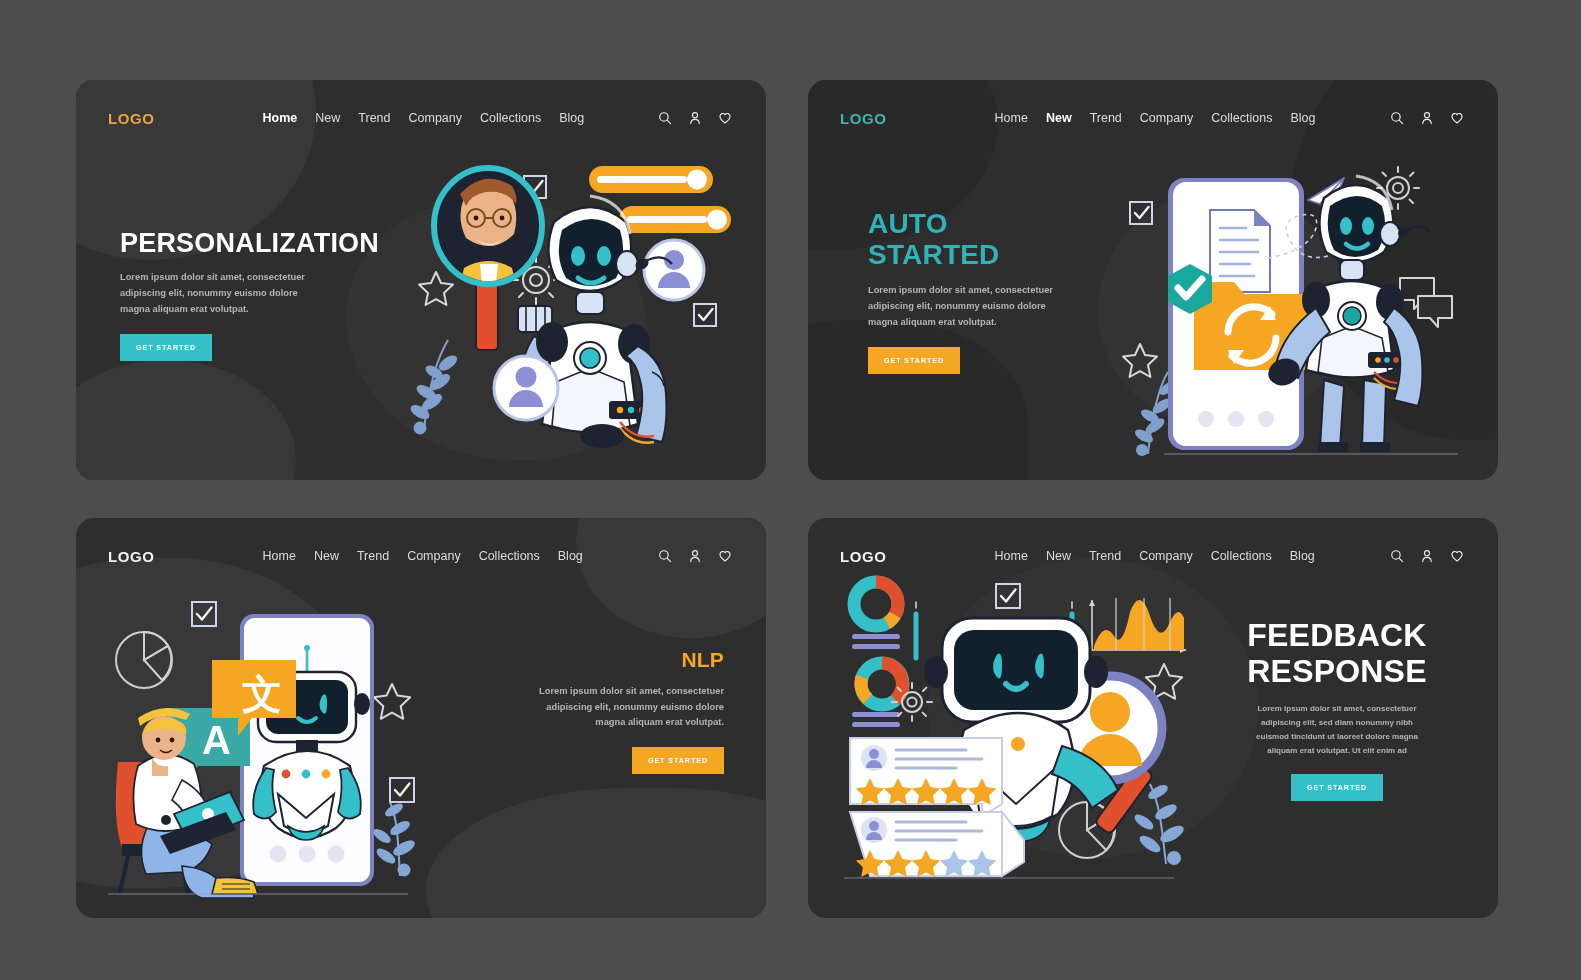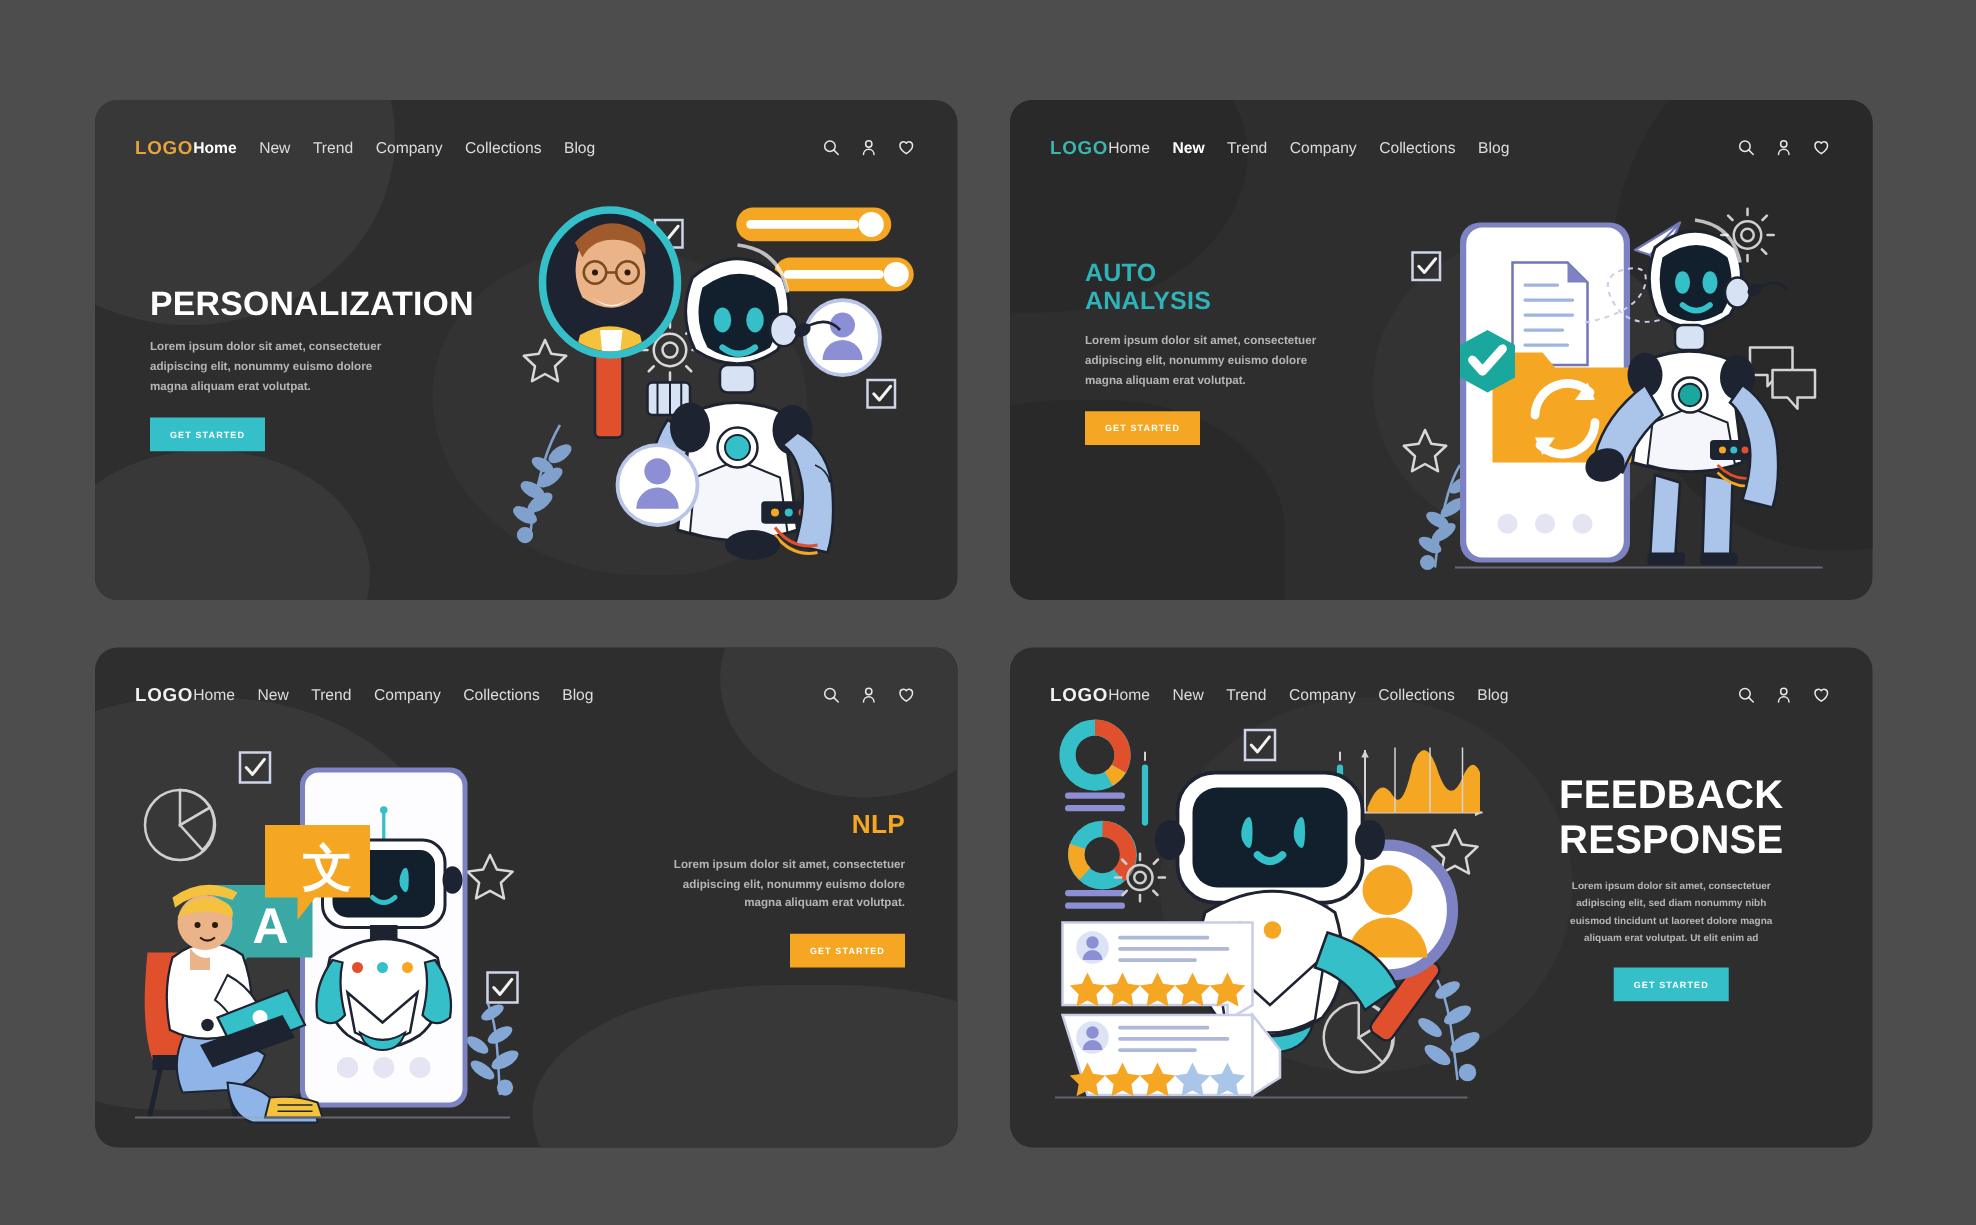--- a/index.html
+++ b/index.html
@@ -34,21 +34,21 @@
   .hdr {
     position: absolute; top: 0; left: 0; right: 0; height: 76px;
     display: flex; align-items: center;
     padding: 0 34px 0 32px;
     z-index: 20;
   }
   .logo { font-size: 15px; font-weight: 700; letter-spacing: .6px; }
   .logo.gold { color: #e8a33d; }
   .logo.teal { color: #3ab5b0; }
   .logo.white { color: #f2f2f2; }
-  .nav { display: flex; gap: 18px; }
+  .nav { display: flex; gap: 18px; margin-left: 108px; }
   .nav a {
     color: #dcdcdc; font-size: 12.5px; text-decoration: none;
     font-weight: 400; white-space: nowrap;
   }
   .nav a.active { color: #ffffff; font-weight: 700; }
   .hdr-icons { margin-left: auto; display: flex; gap: 16px; align-items: center; }
   .hdr-icons svg { display: block; }
 
   
   .copy { position: absolute; z-index: 15; }
@@ -67,21 +67,21 @@
     font-family: "Liberation Sans", sans-serif;
   }
   .btn.teal { background: #35bfc9; }
   .btn.orange { background: #f5a623; }
 
   
   #p1 .copy { left: 44px; top: 148px; width: 300px; }
   #p1 h1 { font-size: 27px; color: #ffffff; }
   
   #p2 .copy { left: 60px; top: 128px; width: 270px; }
-  #p2 h1 { font-size: 20px; color: #2fb3b8; }
+  #p2 h1 { font-size: 28px; color: #2fb3b8; }
   
   #p3 .copy { right: 42px; top: 130px; width: 300px; text-align: right; }
   #p3 h1 { font-size: 21px; color: #f5a623; }
   
   #p4 .copy { right: 36px; top: 100px; width: 250px; text-align: center; }
   #p4 h1 { font-size: 32px; color: #ffffff; }
   #p4 p { font-size: 8px; line-height: 1.75; }
 
   
   .illus { position: absolute; z-index: 10; }
@@ -294,21 +294,21 @@
             <svg width="14" height="14" viewBox="0 0 20 20" fill="none" stroke="#e8e8e8" stroke-width="1.7">
               <path d="M10 17S2.8 12.4 2.8 7.6A4 4 0 0 1 10 5.2a4 4 0 0 1 7.2 2.4C17.2 12.4 10 17 10 17z" stroke-linejoin="round"></path>
             </svg>
           </span>
       </div>
     </div>
 
     <div class="copy">
       <h1>
         <span>AUTO</span><br>
-        <span>ANALYSIS</span>
+        <span>STARTED</span>
       </h1>
       <p>
         <span>Lorem ipsum dolor sit amet, consectetuer</span><br>
         <span>adipiscing elit, nonummy euismo dolore</span><br>
         <span>magna aliquam erat volutpat.</span>
       </p>
       <button class="btn orange">GET STARTED</button>
     </div>
 
     <div class="illus" style="left:320px;top:86px;">

